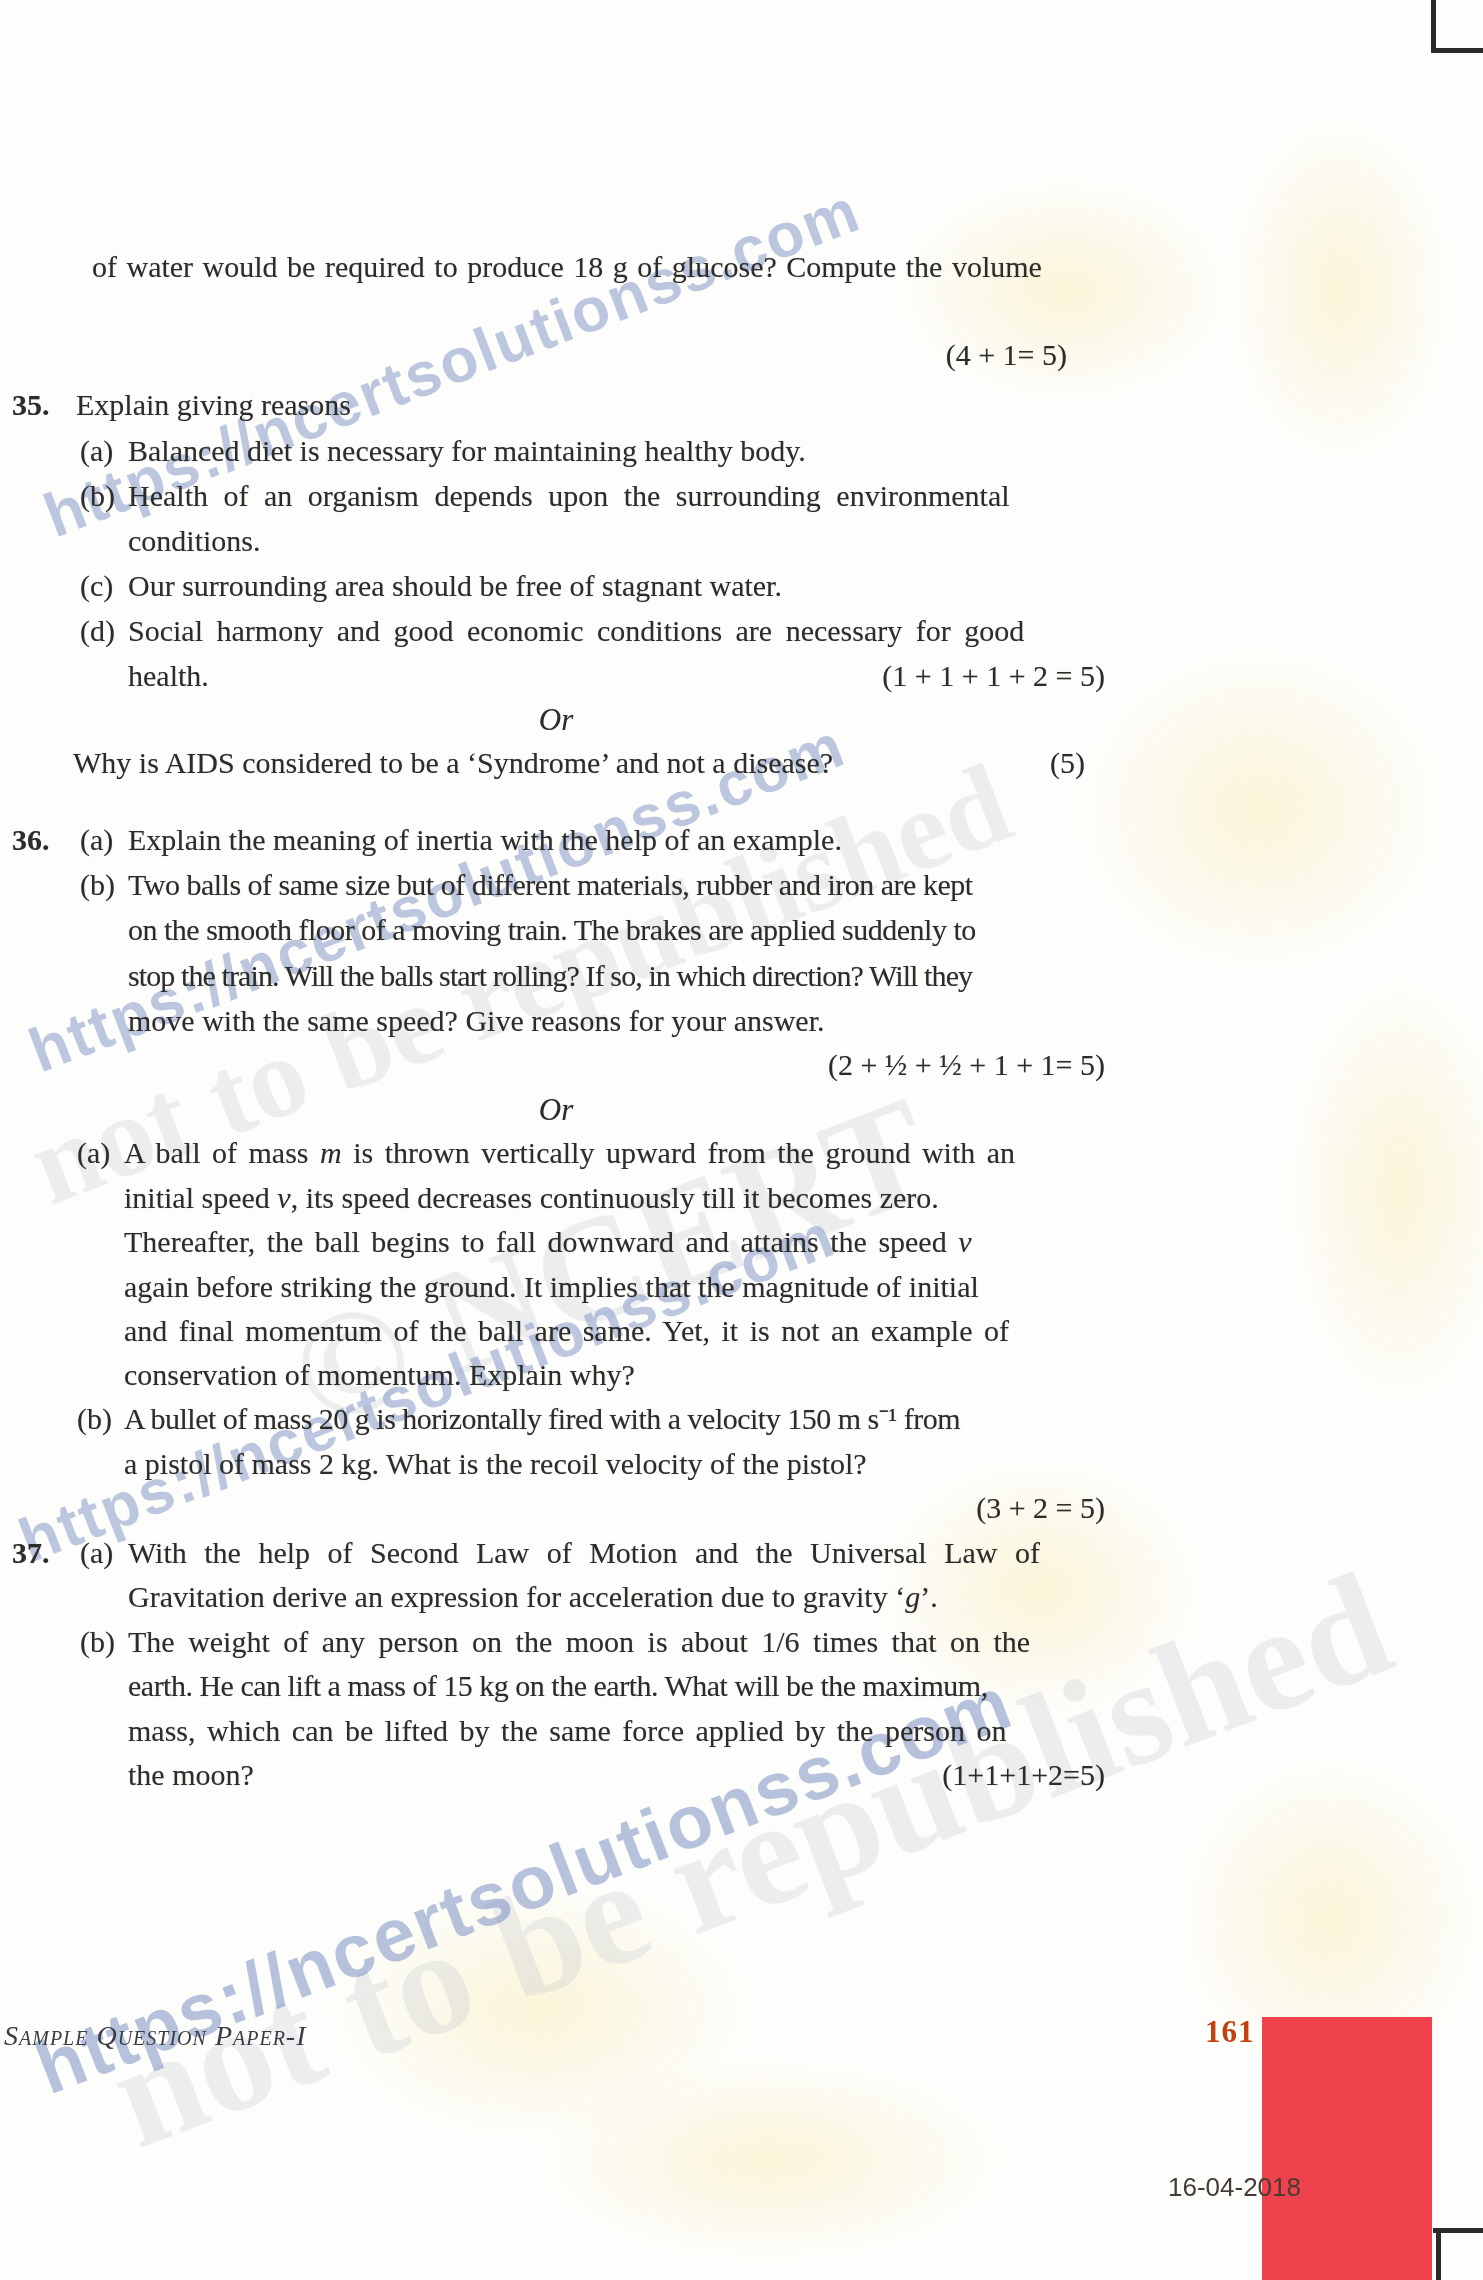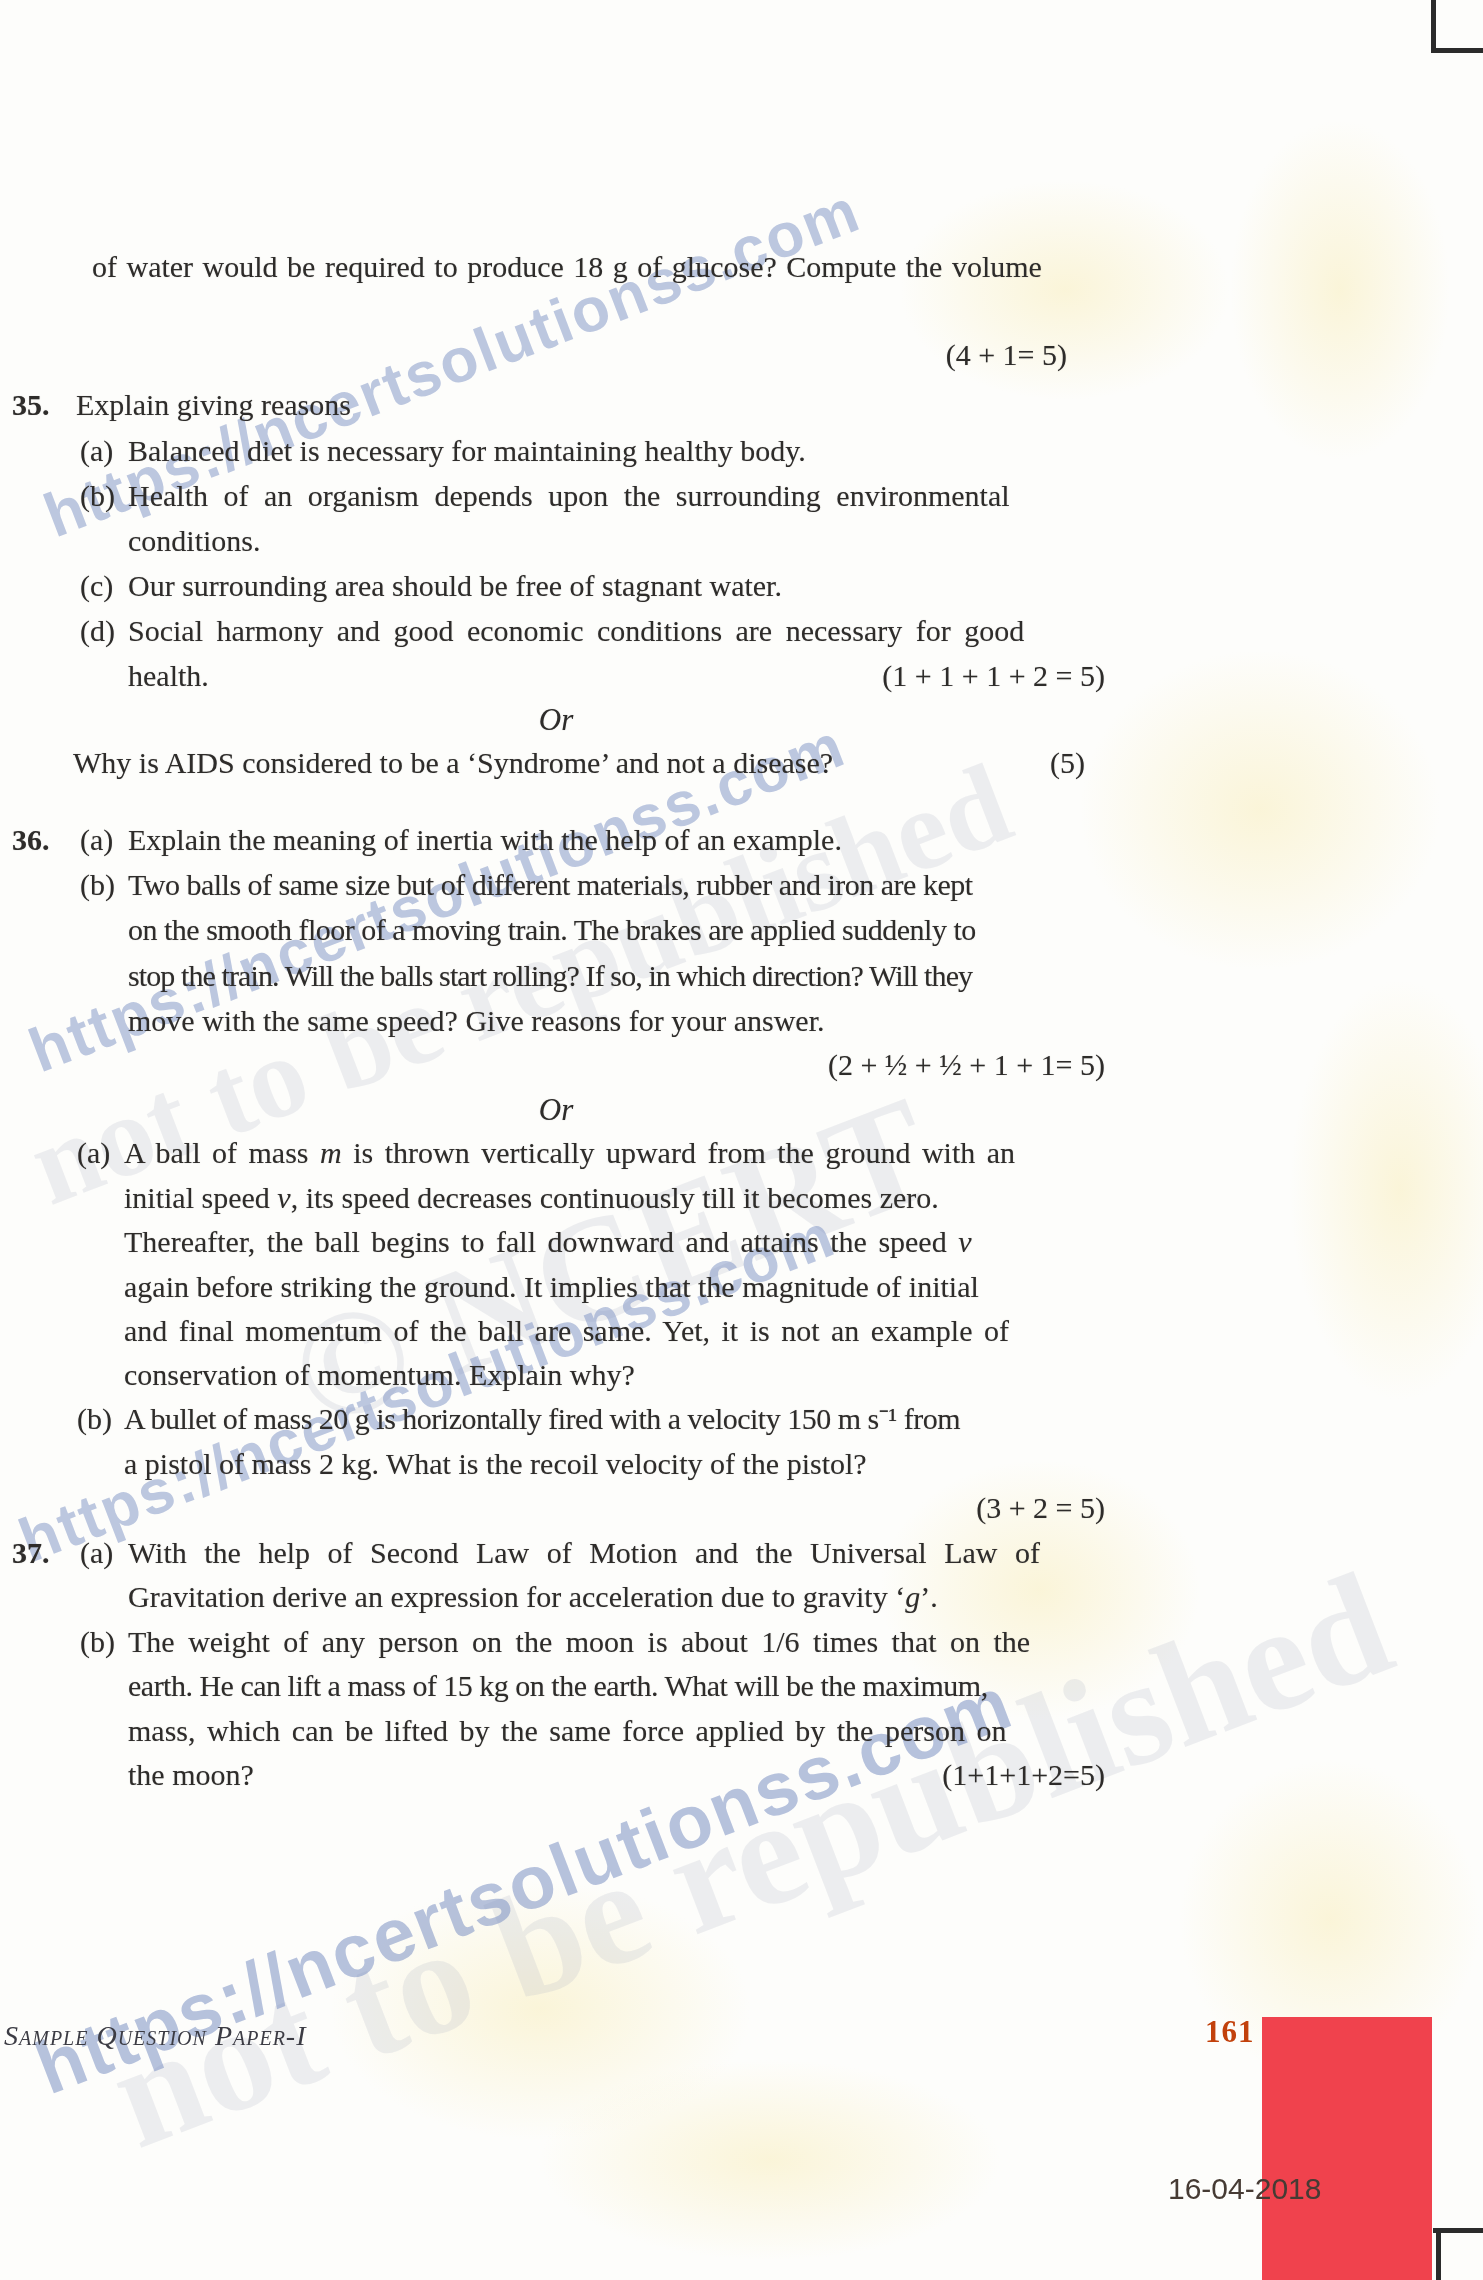--- a/index.html
+++ b/index.html
@@ -38,21 +38,21 @@
     background:radial-gradient(closest-side, rgba(249,240,198,0.65), rgba(249,240,198,0)); }
   .corner { position:absolute; background:#2b2b2b; }
   .red-block { position:absolute; left:1262px; top:2017px; width:170px; height:263px; }
   .footer-left {
     position:absolute; left:4px; top:2020px; font-style:italic;
     font-variant:small-caps; font-size:28px; letter-spacing:1px; color:#3c3c44;
   }
   .page-num { position:absolute; left:1205px; top:2014px; font-weight:bold;
     font-size:31px; letter-spacing:1px; color:#c2410c;text-align:right; }
   .date-stamp { position:absolute; left:1168px; top:2172px; z-index:5;
-    font-family:"Liberation Sans", sans-serif; font-size:30px; color:#463b34; }
+    font-family:"Liberation Sans", sans-serif; font-size:26px; color:#463b34; }
   i { font-style:italic; }
 </style>
 </head>
 <body>
 
 <div class="page">
 
   <div class="blob" style="left:900px;top:180px;width:330px;height:220px;"></div>
   <div class="blob" style="left:1230px;top:120px;width:220px;height:340px;"></div>
   <div class="blob" style="left:1080px;top:650px;width:360px;height:320px;"></div>

